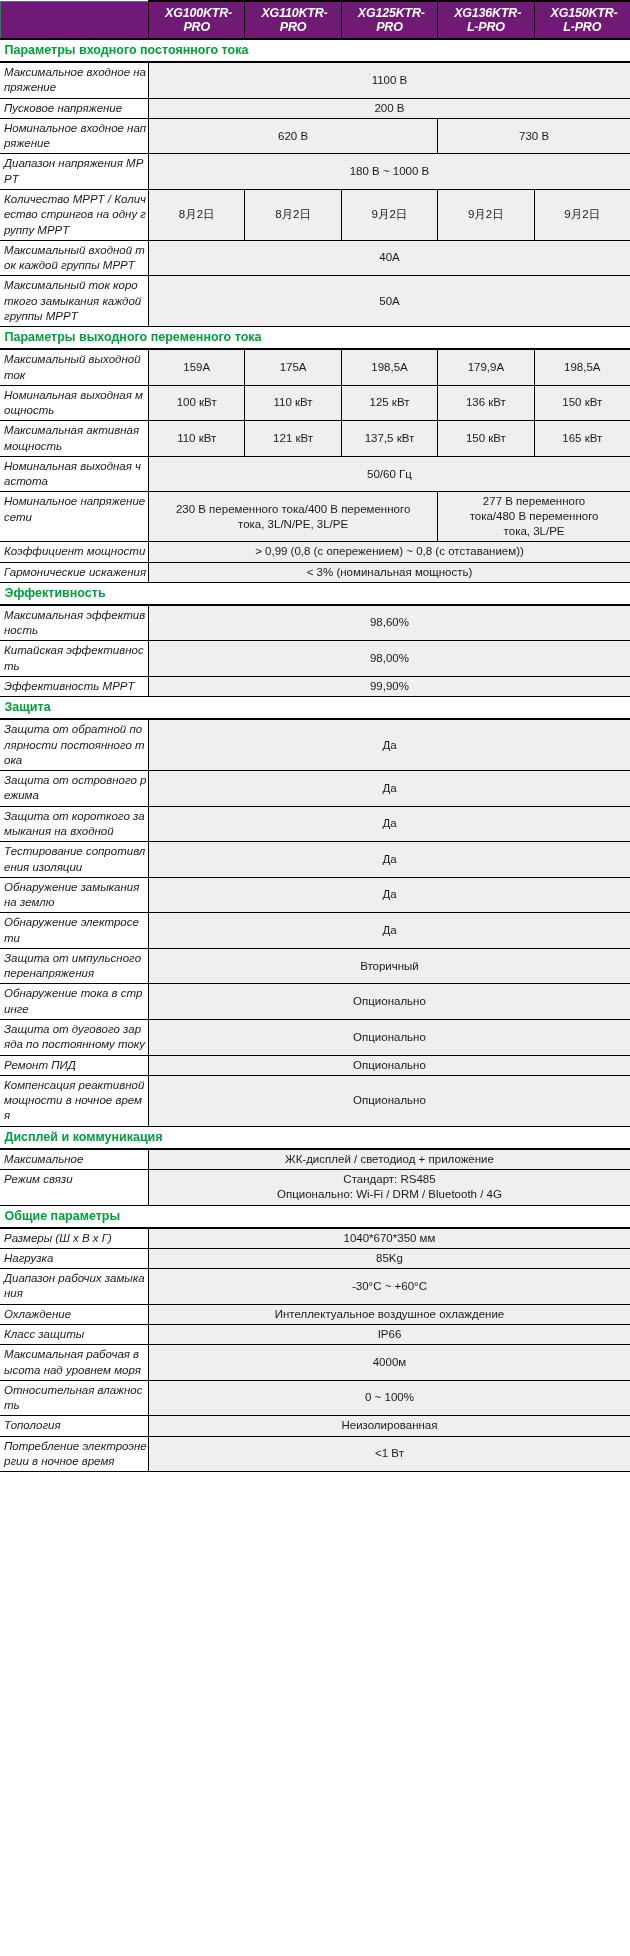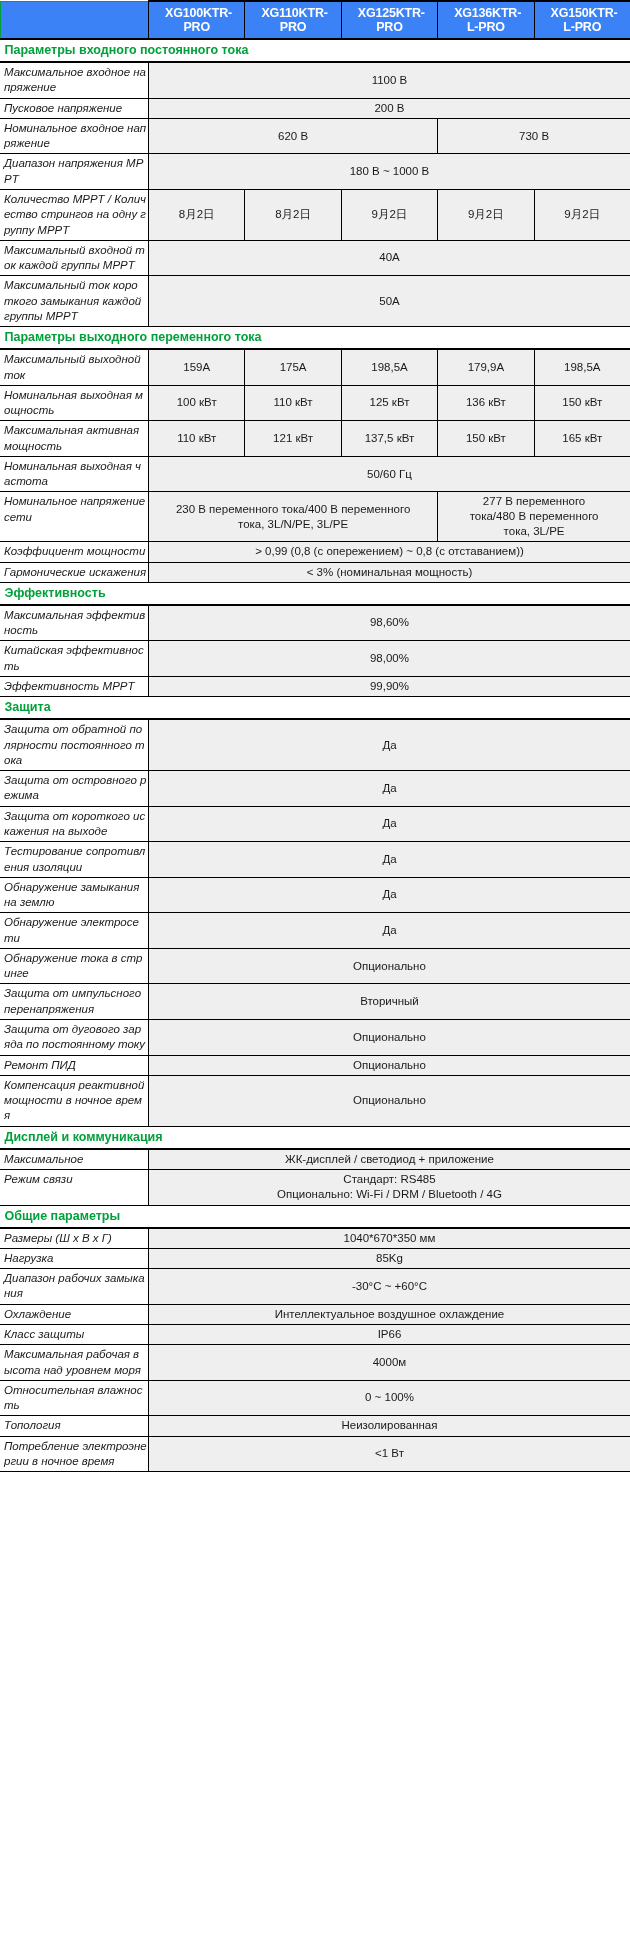--- a/index.html
+++ b/index.html
@@ -20,32 +20,33 @@
     table-layout: fixed;
     background: #ffffff;
   }
 
   
   col.label-col { width: 148px; }
   col.data-col  { width: 96.4px; }
 
   
   tr.head-row td {
-    background: #3b82f6;
+    background: #701a75;
     color: #ffffff;
     font-weight: bold;
     font-size: 12.5px;
     line-height: 1.12;
     text-align: center;
     vertical-align: middle;
     padding: 4px 16px;
     border: 1px solid #000000;
     border-top: 2px solid #000000;
     border-bottom: 2px solid #000000;
     letter-spacing: -0.2px;
+    font-style: italic;
   }
   tr.head-row td.head-blank {
     border-left: 1px solid #00A13A;
     border-top: 1px solid #00A13A;
   }
 
   
   tr.section-row td {
     background: #ffffff;
     color: #00A13A;
@@ -210,42 +211,42 @@
       </tr>
       <tr>
         <td class="lbl">Защита от обратной полярности постоянного тока</td>
         <td class="val" colspan="5">Да</td>
       </tr>
       <tr>
         <td class="lbl">Защита от островного режима</td>
         <td class="val" colspan="5">Да</td>
       </tr>
       <tr>
-        <td class="lbl">Защита от короткого искажения на выходе</td>
+        <td class="lbl">Защита от короткого замыкания на входной</td>
         <td class="val" colspan="5">Да</td>
       </tr>
       <tr>
         <td class="lbl">Тестирование сопротивления изоляции</td>
         <td class="val" colspan="5">Да</td>
       </tr>
       <tr>
         <td class="lbl">Обнаружение замыкания на землю</td>
         <td class="val" colspan="5">Да</td>
       </tr>
       <tr>
         <td class="lbl">Обнаружение электросети</td>
         <td class="val" colspan="5">Да</td>
+      </tr>
+      <tr>
+        <td class="lbl">Защита от импульсного перенапряжения</td>
+        <td class="val" colspan="5">Вторичный</td>
       </tr>
       <tr>
         <td class="lbl">Обнаружение тока в стринге</td>
         <td class="val" colspan="5">Опционально</td>
-      </tr>
-      <tr>
-        <td class="lbl">Защита от импульсного перенапряжения</td>
-        <td class="val" colspan="5">Вторичный</td>
       </tr>
       <tr>
         <td class="lbl">Защита от дугового заряда по постоянному току</td>
         <td class="val" colspan="5">Опционально</td>
       </tr>
       <tr>
         <td class="lbl">Ремонт ПИД</td>
         <td class="val" colspan="5">Опционально</td>
       </tr>
       <tr>

